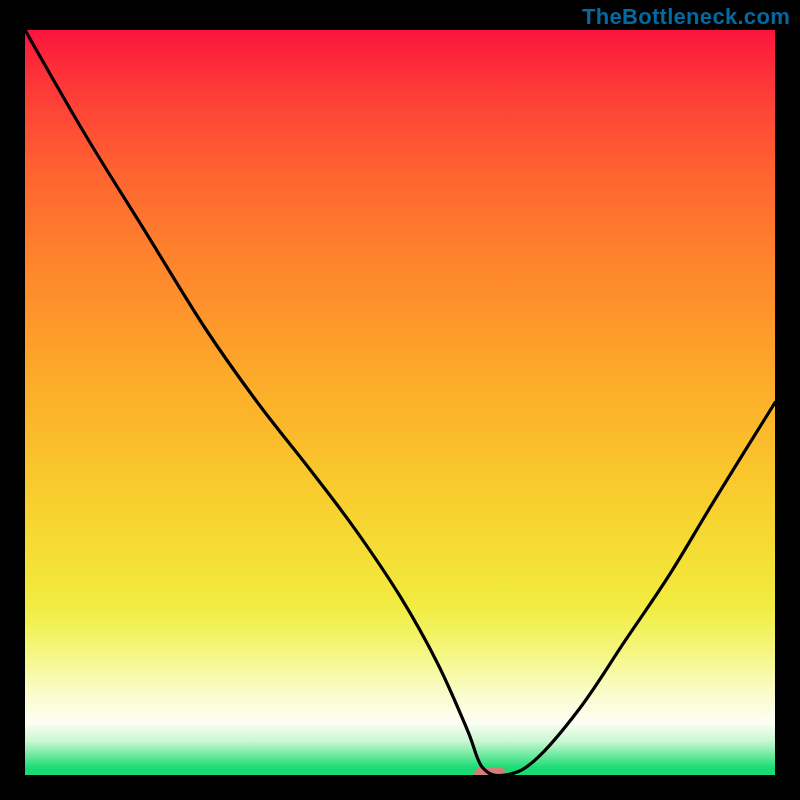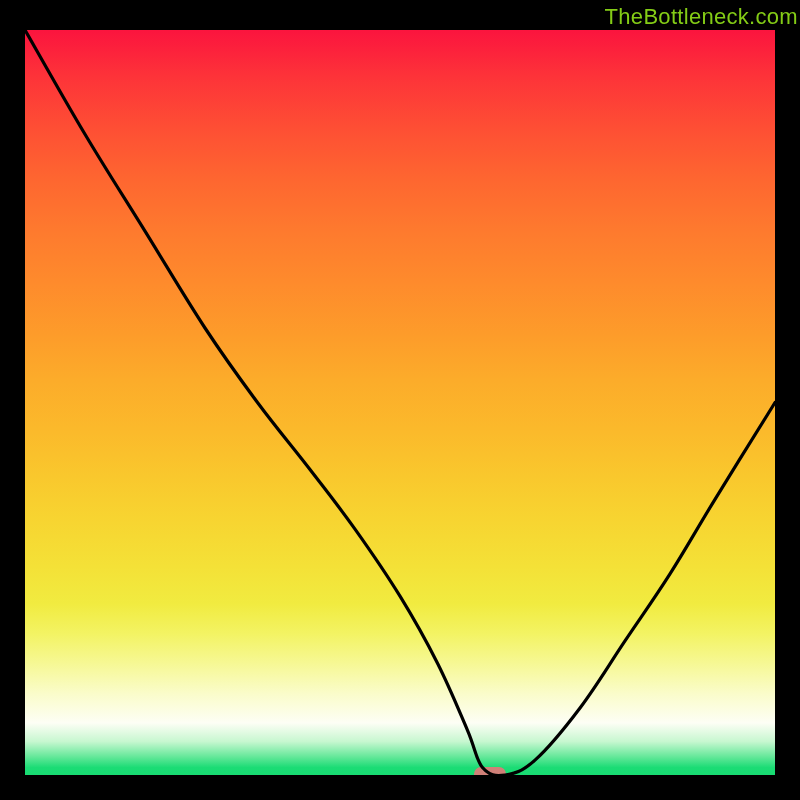--- a/index.html
+++ b/index.html
@@ -13,24 +13,24 @@
   }
   .frame {
     position: relative;
     width: 800px;
     height: 800px;
     background: #000;
   }
   .watermark {
     position: absolute;
     top: 4px;
-    right: 2px;
-    color: #84cc16;
+    right: 10px;
+    color: #0369a1;
     font-size: 22px;
-    font-weight: 400;
+    font-weight: 700;
     letter-spacing: 0.3px;
     z-index: 30;
   }
   .plot {
     position: absolute;
     left: 25px;
     top: 30px;
     width: 750px;
     height: 745px;
     overflow: hidden;

